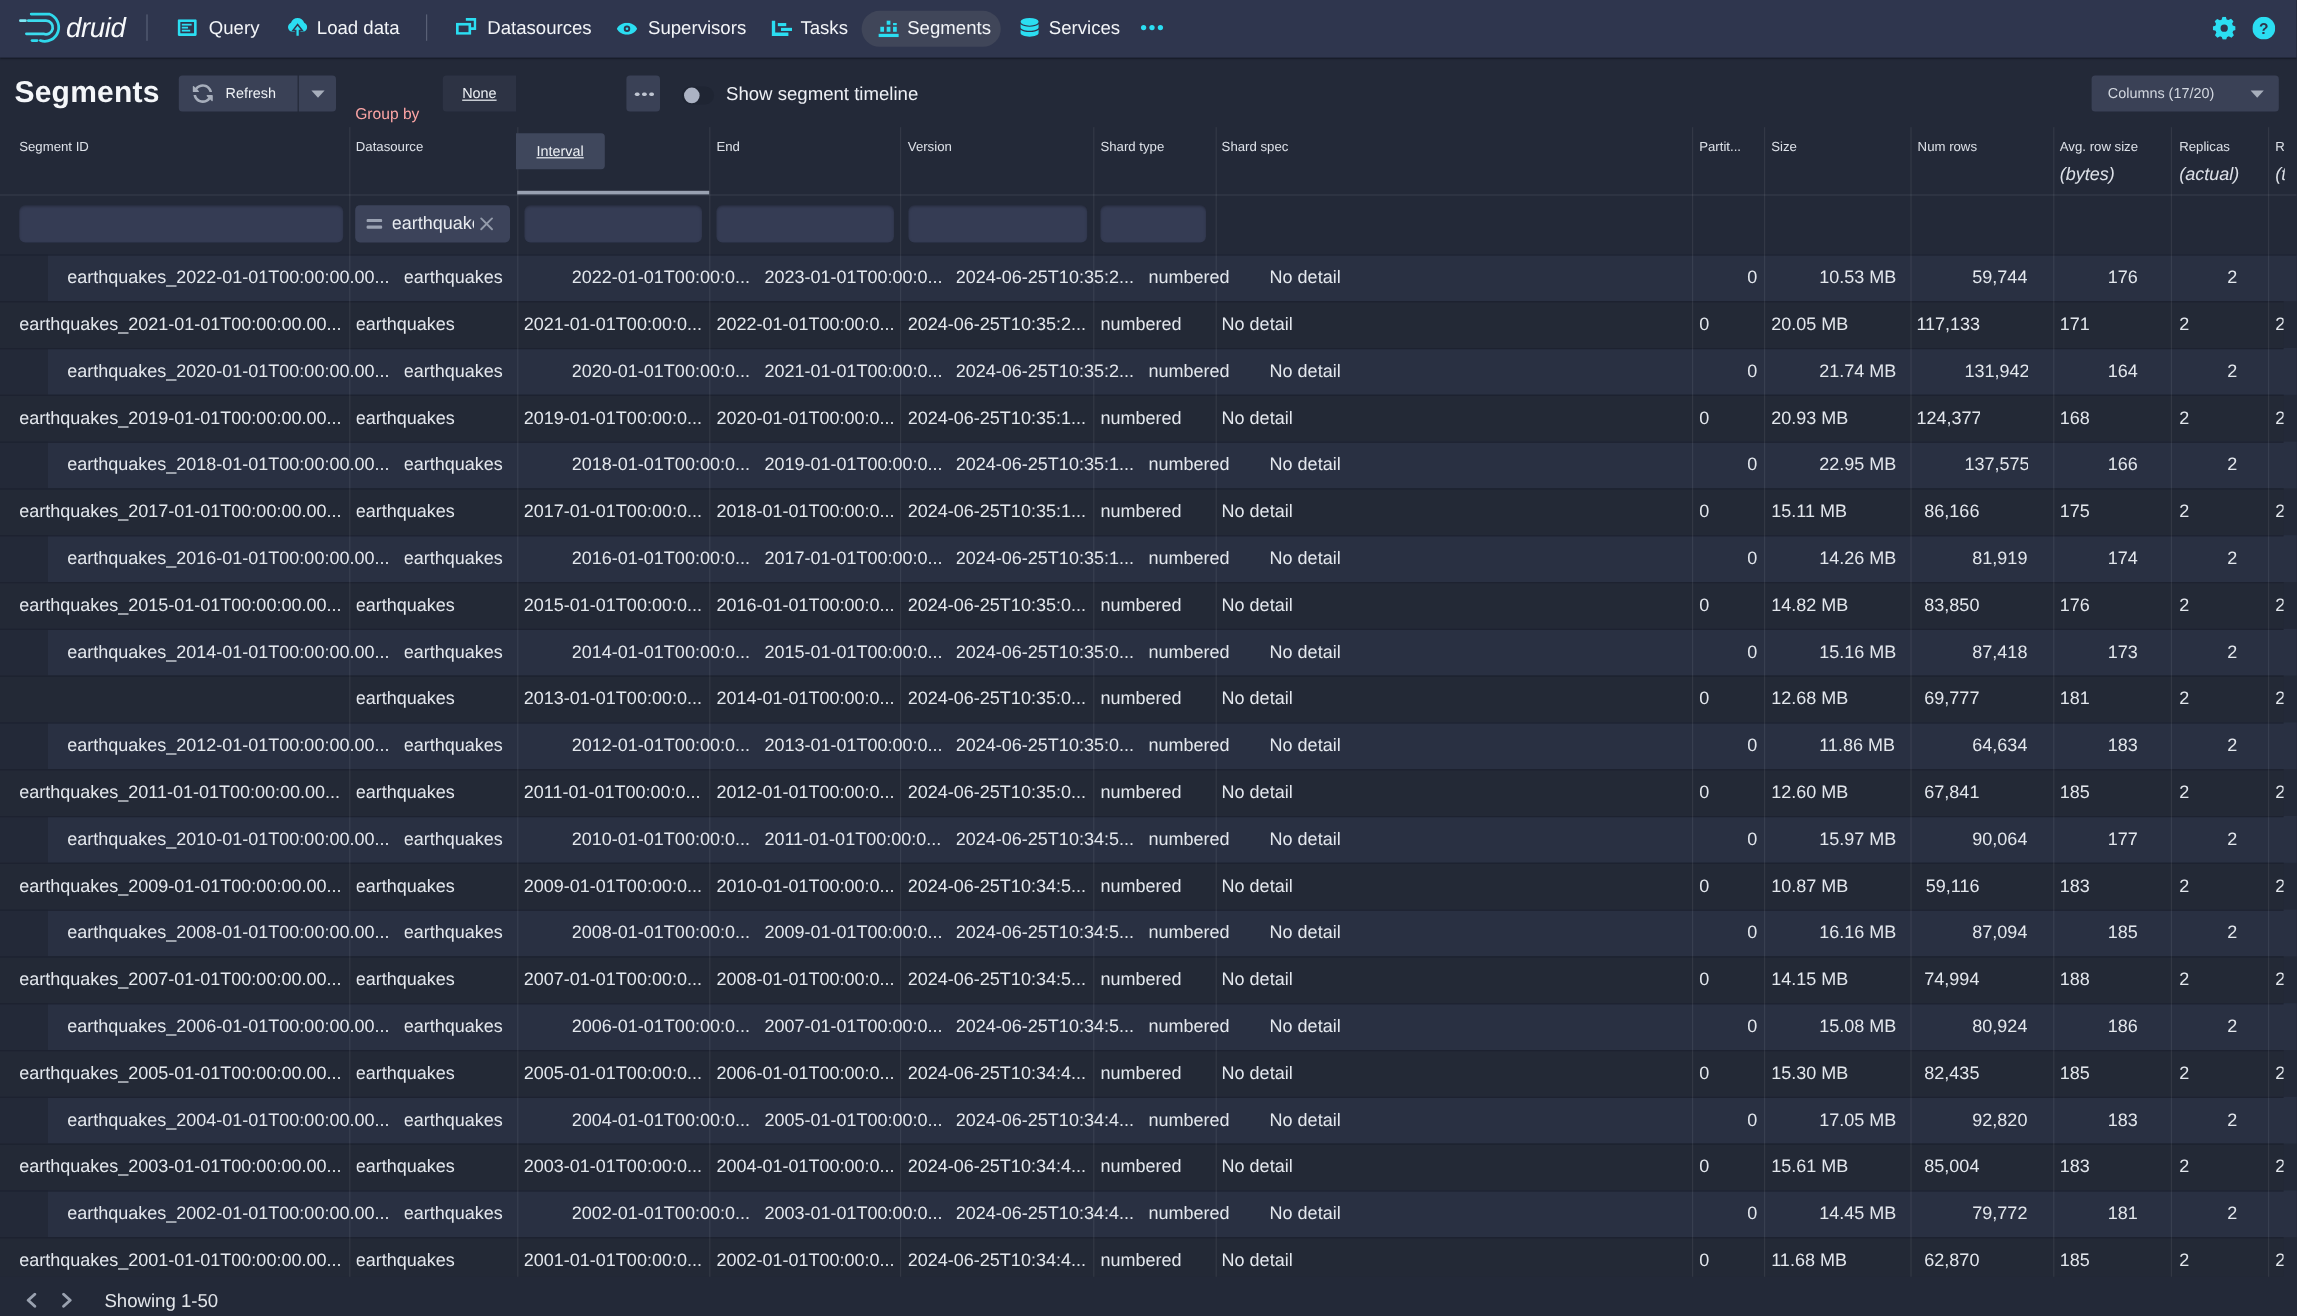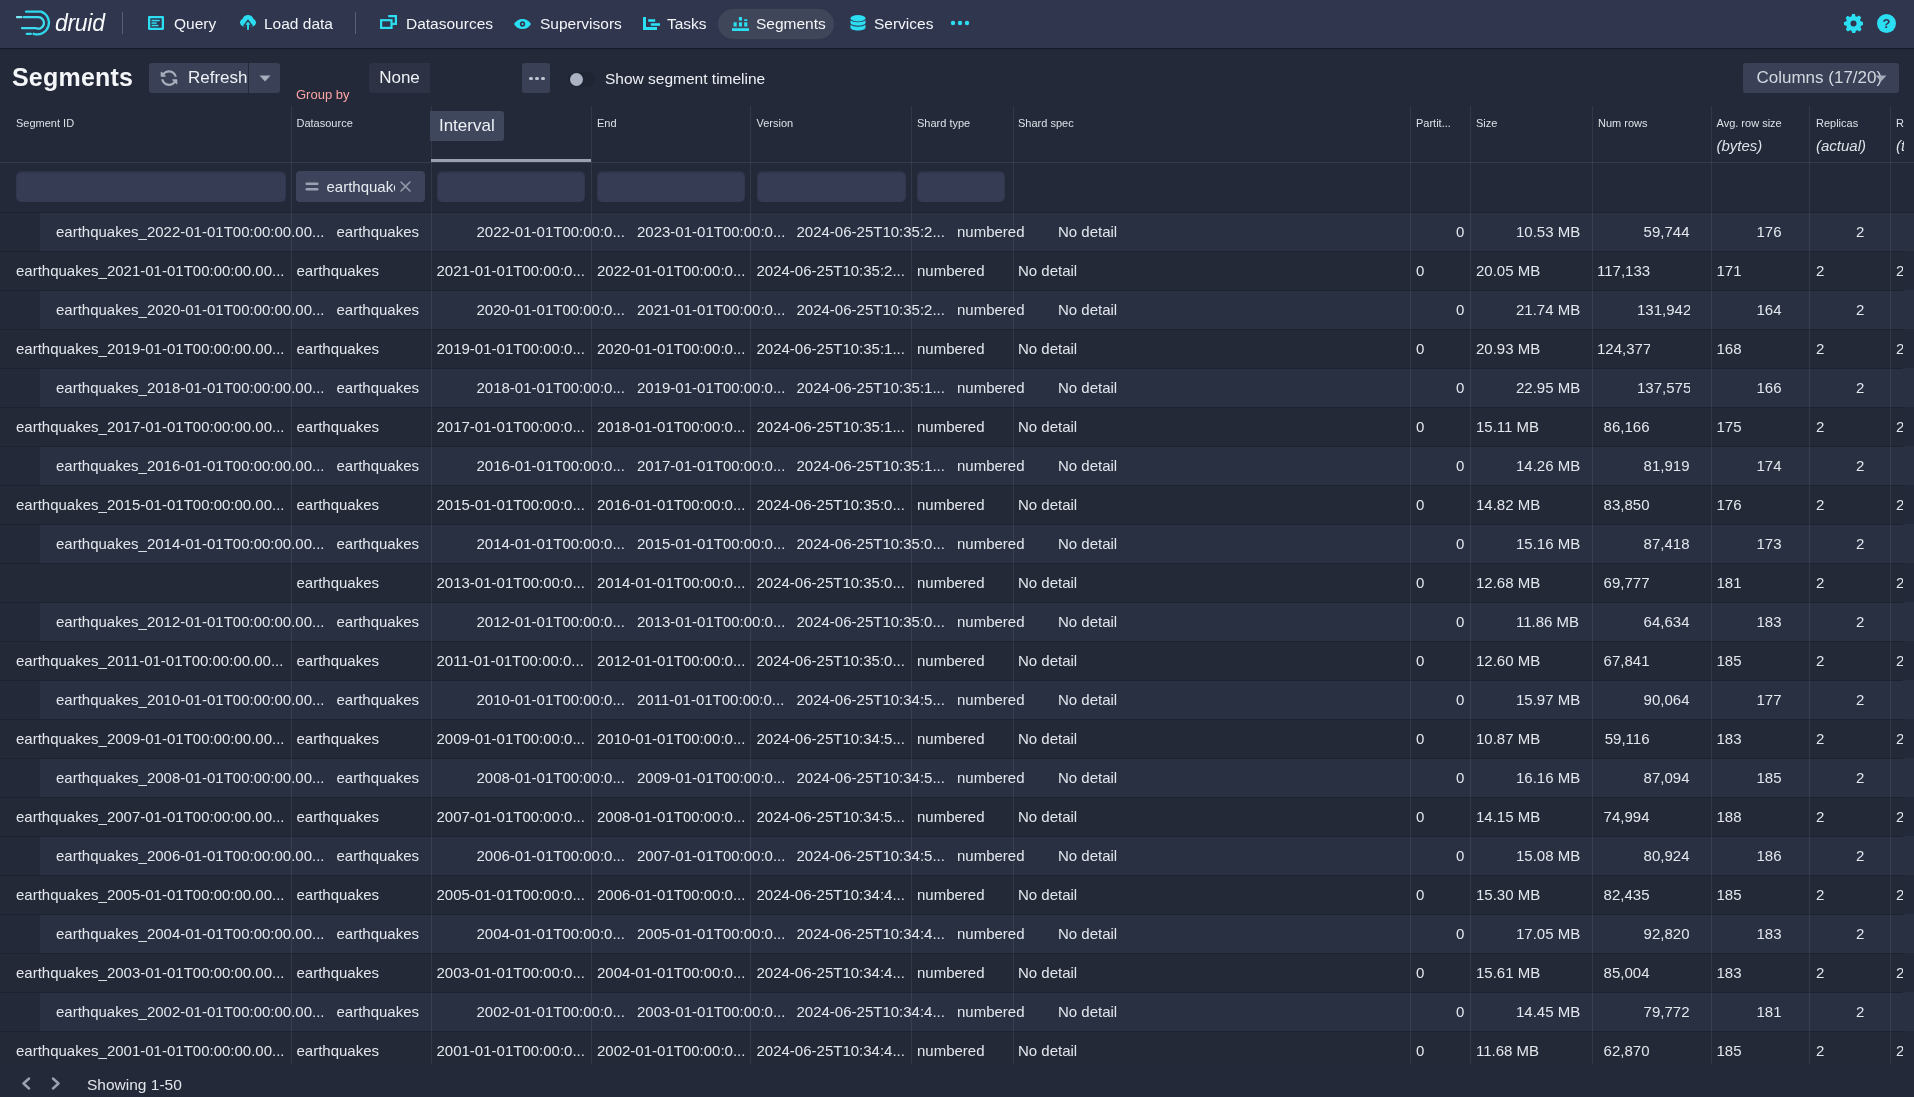--- a/index.html
+++ b/index.html
@@ -9,21 +9,21 @@
 
 #nav {position:absolute;left:0;top:0;width:1914px;height:48px;background:#2f364e;box-shadow:0 1px 1px rgba(10,14,24,0.5);}
 .navtext {position:absolute;top:0;height:48px;line-height:48px;color:#f3f5f8;font-size:15.5px;}
 .navdiv {position:absolute;top:12px;height:22px;width:1px;background:#596076;}
 #druidword {position:absolute;left:55px;top:0;height:48px;line-height:46px;color:#f7f9fb;font-size:23px;font-style:italic;letter-spacing:-0.3px;}
 #segpill {position:absolute;left:718px;top:9px;width:116px;height:30px;background:#404659;border-radius:15px;}
 .icon {position:absolute;top:16px;}
 
 
 #title {position:absolute;left:12px;top:63px;font-size:25px;font-weight:700;color:#f4f6f9;letter-spacing:0.2px;}
-.btn {position:absolute;top:63px;height:30px;background:#3a4156;border-radius:3px;color:#eef1f5;font-size:17px;}
+.btn {position:absolute;top:63px;height:30px;background:#3a4156;border-radius:3px;color:#eef1f5;font-size:12px;text-decoration:underline;}
 #btn-refresh {left:149px;width:99px;border-radius:3px 0 0 3px;}
 #btn-refresh span {position:absolute;left:39px;top:0;line-height:30px;}
 #btn-caret {left:249px;width:31px;border-radius:0 3px 3px 0;}
 #lbl-groupby {position:absolute;left:296px;top:80px;height:30px;line-height:30px;color:#fca5a5;font-size:13px;}
 #btn-none {left:369.3px;width:60.4px;background:#2d3344;border-radius:3px 0 0 3px;}
 #btn-interval {left:429.7px;width:74.2px;background:#3f475c;border-radius:0 3px 3px 0;margin-top:48px;}
 .btn .ctr {display:block;width:100%;height:30px;line-height:30px;text-align:center;}
 #btn-more {left:521.8px;width:28.6px;}
 #switch-track {position:absolute;left:567.5px;top:71.5px;width:27.5px;height:15px;background:#1f2533;border-radius:8px;}
 #switch-knob {position:absolute;left:569.5px;top:72.5px;width:13px;height:13px;background:#abb2c3;border-radius:50%;}

